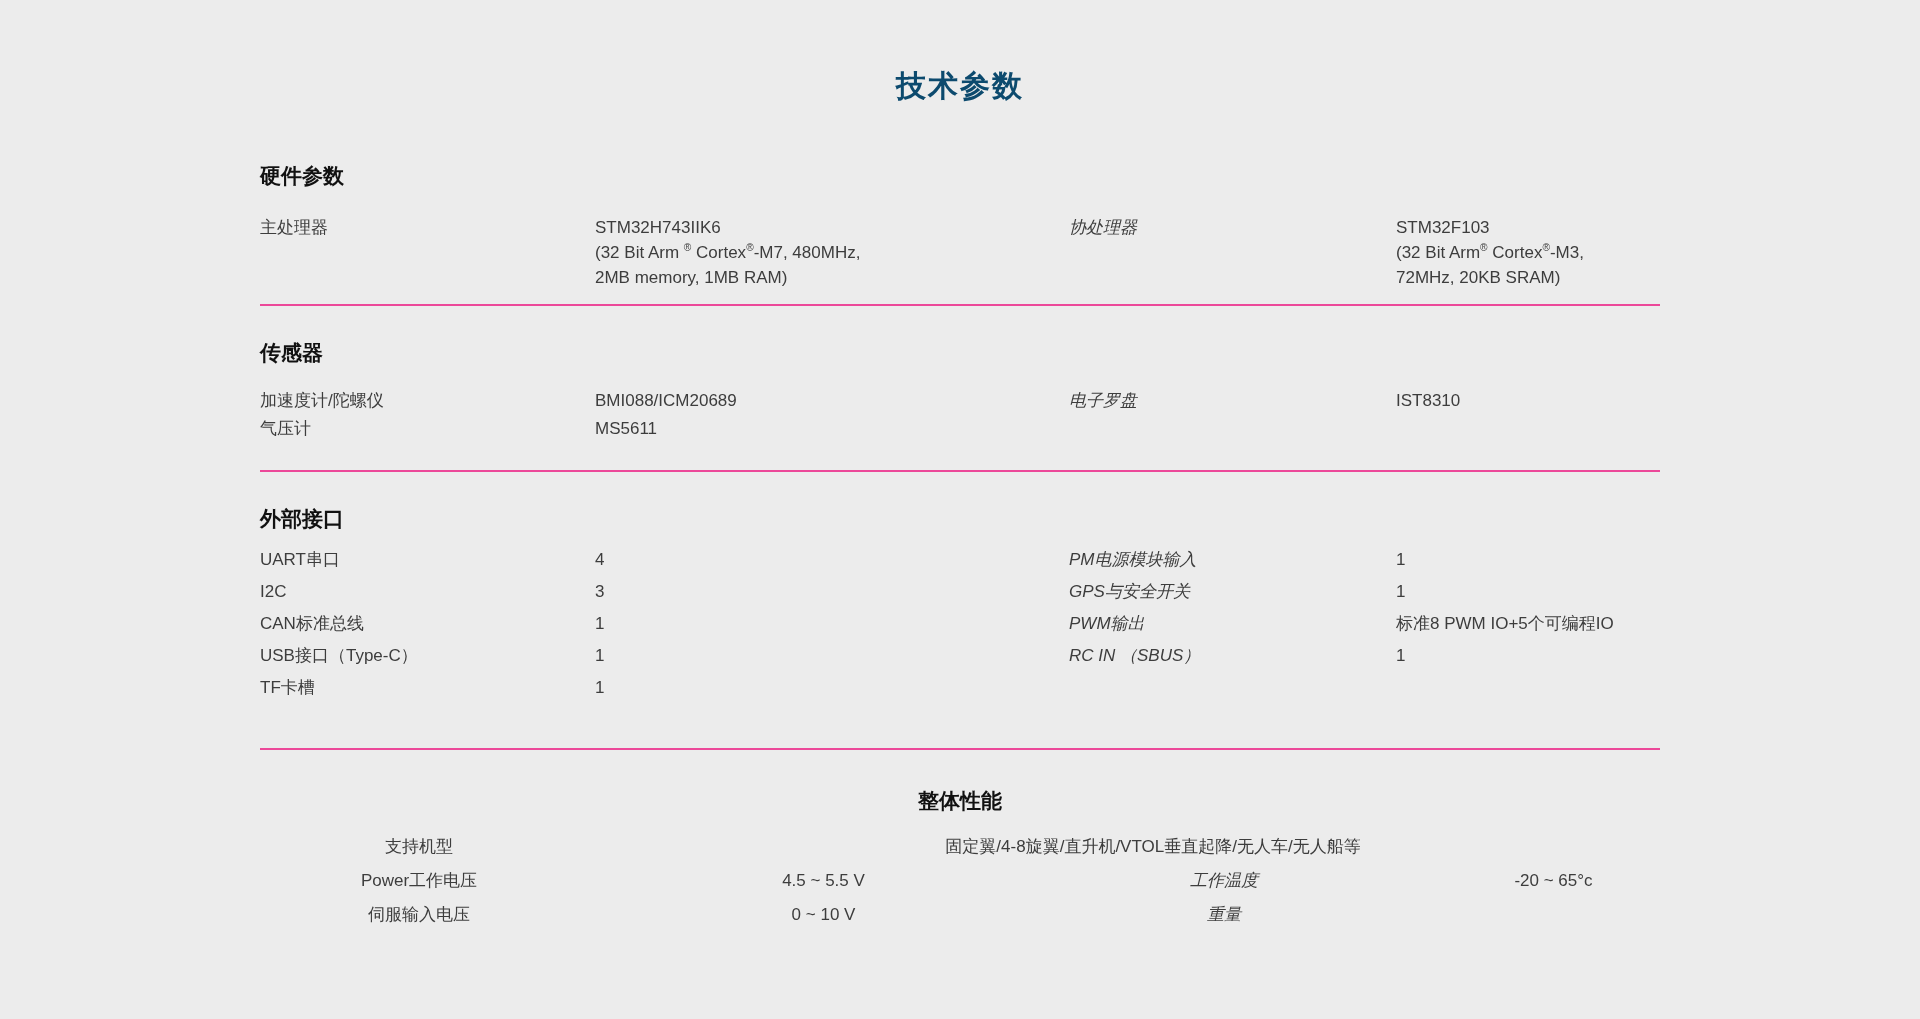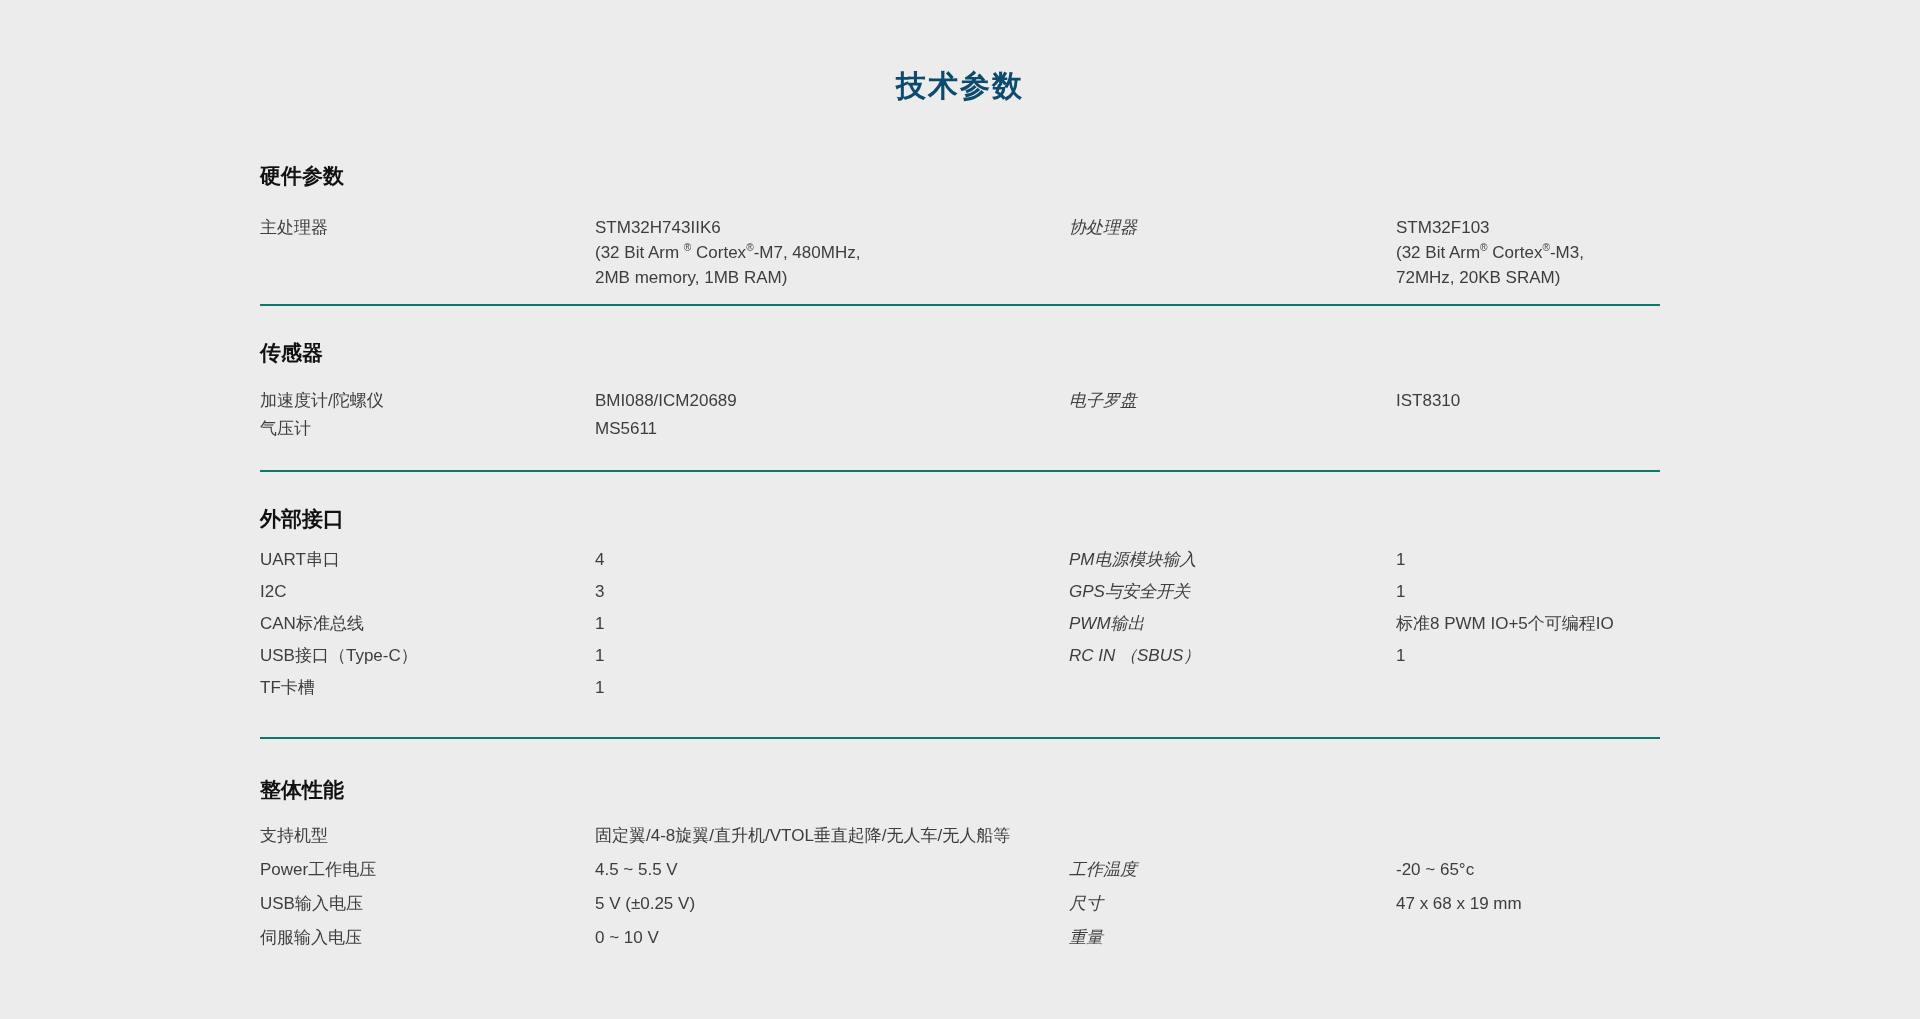--- a/index.html
+++ b/index.html
@@ -23,36 +23,36 @@
     letter-spacing: 2px;
     text-align: center;
     color: #0c4a6e;
   }
   .section-heading {
     font-size: 21px;
     line-height: 26px;
     font-weight: 700;
     color: #111;
   }
-  .section { border-bottom: 2px solid #0f766e; }
-  .section.last { border-bottom: none; }
+  .section { border-bottom: 2px solid #ec4899; }
+  .section.last { border-bottom: none; text-align: center; }
 
   .sec1 .section-heading { margin-top: 59px; }
   .sec1 .rows { margin-top: 26px; }
   .sec1 { padding-bottom: 14px; }
   .sec1 .cell { line-height: 25px; }
 
   .sec2 .section-heading { margin-top: 34px; }
   .sec2 .rows { margin-top: 21px; }
   .sec2 { padding-bottom: 27px; }
   .sec2 .cell { line-height: 28px; }
 
   .sec3 .section-heading { margin-top: 34px; }
   .sec3 .rows { margin-top: 12px; }
-  .sec3 { padding-bottom: 33px; }
+  .sec3 { padding-bottom: 44px; }
   .sec3 .cell { line-height: 32px; }
 
   .sec4 .section-heading { margin-top: 38px; }
   .sec4 .rows { margin-top: 16px; }
   .sec4 .cell { line-height: 34px; }
 
   .row {
     display: grid;
     grid-template-columns: 318px 457px 310px 315px;
     gap: 17px;
@@ -153,26 +153,20 @@
         <div class="cell c1">支持机型</div>
         <div class="cell v-wide">固定翼/4-8旋翼/直升机/VTOL垂直起降/无人车/无人船等</div>
       </div>
       <div class="row">
         <div class="cell c1">Power工作电压</div>
         <div class="cell v1">4.5 ~ 5.5 V</div>
         <div class="cell c2">工作温度</div>
         <div class="cell v2">-20 ~ 65°c</div>
       </div>
       <div class="row">
-        <div class="cell c1">USB输入电压</div>
-        <div class="cell v1">5 V (±0.25 V)</div>
-        <div class="cell c2">尺寸</div>
-        <div class="cell v2">47 x 68 x 19 mm</div>
-      </div>
-      <div class="row">
         <div class="cell c1">伺服输入电压</div>
         <div class="cell v1">0 ~ 10 V</div>
         <div class="cell c2">重量</div>
       </div>
     </div>
   </div>
 
 </div>
 
 </body></html>

